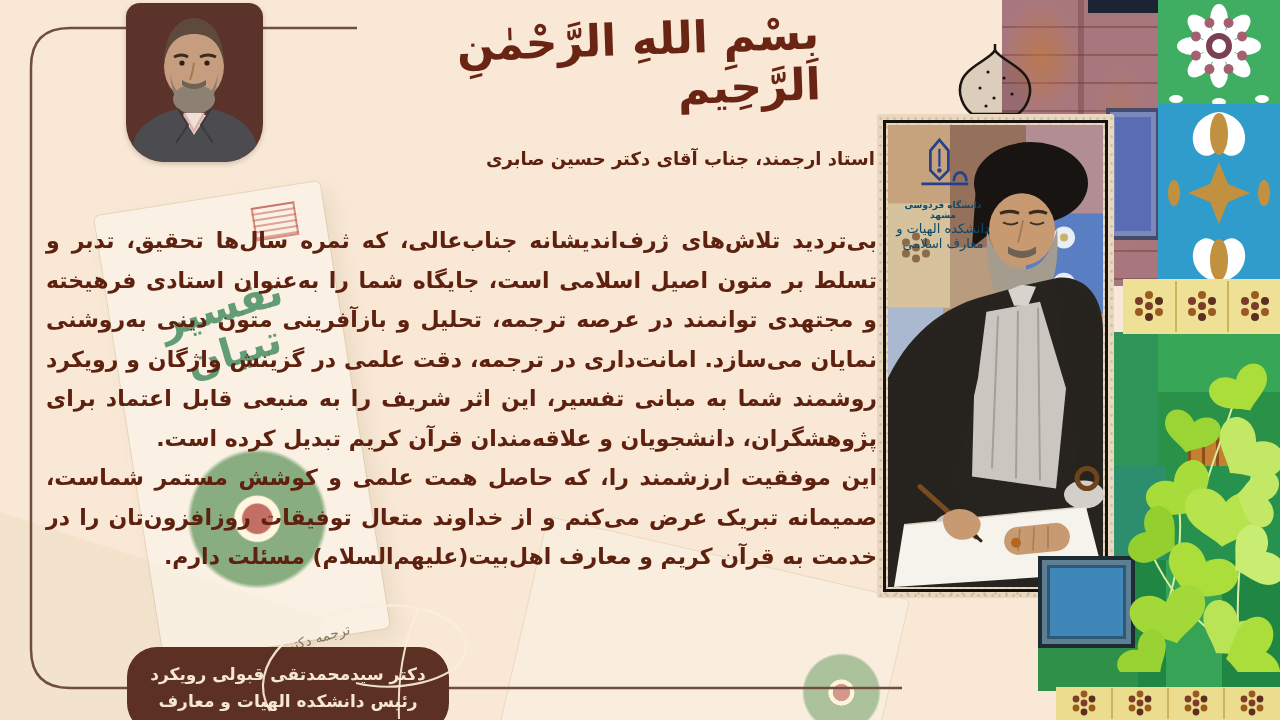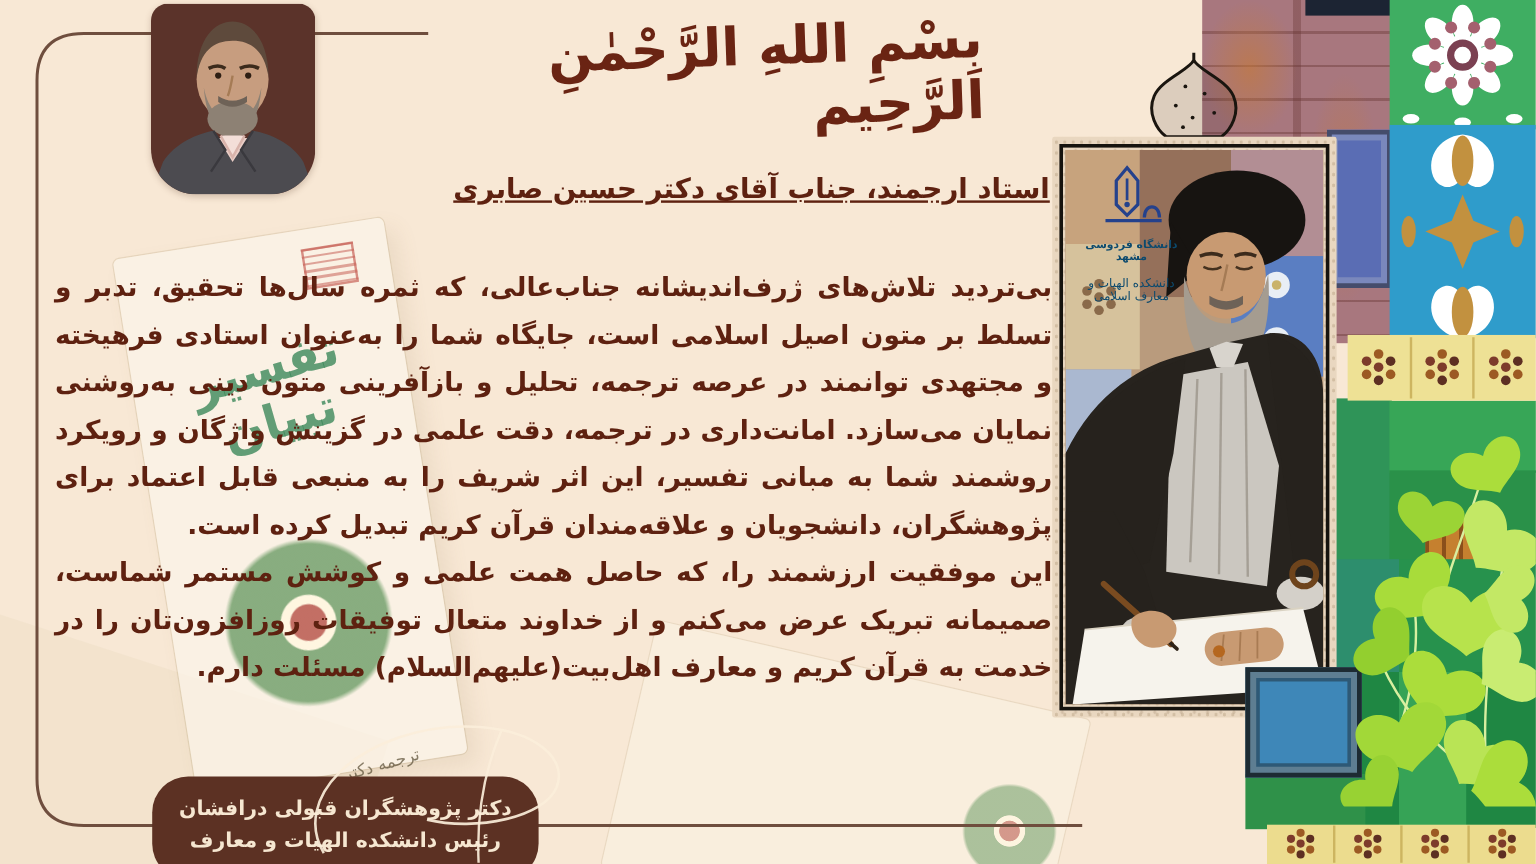--- a/index.html
+++ b/index.html
@@ -35,21 +35,21 @@
   .borderline{left:0;top:0;z-index:2;pointer-events:none;}
   
   .photo1{left:126px;top:3px;width:137px;height:159px;border-radius:14px 14px 38px 38px;
     overflow:hidden;z-index:3;box-shadow:0 2px 5px rgba(90,60,40,.25);}
   
   .bismillah{left:320px;top:16px;width:500px;height:102px;z-index:3;
     display:flex;align-items:center;justify-content:center;
     font-size:44px;font-weight:bold;color:#6a2413;transform:rotate(-2deg);}
   
   .heading{right:405px;top:139px;width:520px;z-index:3;text-align:right;
-    font-weight:bold;font-size:23px;line-height:39px;color:#5e2110;text-decoration:underline;}
+    font-weight:bold;font-size:18px;line-height:39px;color:#5e2110;}
   
   .body-text{right:403px;left:46px;top:221px;z-index:3;color:#5e2110;
     font-size:22px;font-weight:bold;line-height:39.5px;text-align:justify;}
   .body-text p{margin:0;}
   
   .sigbox{left:127px;top:647px;width:322px;height:86px;background:#5c3123;z-index:5;
     border-radius:30px;color:#f6e7d1;text-align:center;font-weight:bold;font-size:17px;
     line-height:27px;padding-top:14px;box-sizing:border-box;}
   .scribble{left:235px;top:593px;z-index:6;pointer-events:none;}
   
@@ -75,21 +75,21 @@
   
   .frame{left:877px;top:114px;width:237px;height:484px;background:#e9d7c0;z-index:3;border-radius:2px;}
   .frame::before{content:"";position:absolute;inset:0;border-radius:2px;
     background-image:radial-gradient(rgba(120,90,50,.5) 1px,transparent 1.4px),
       radial-gradient(rgba(90,60,30,.4) 1px,transparent 1.5px);
     background-size:7px 9px,11px 13px;background-position:0 0,3px 5px;opacity:.4;}
   .frame-border{position:absolute;inset:6px;border:3px solid #16130e;}
   .frame-photo{position:absolute;inset:11px;overflow:hidden;background:#b99b7d;}
   .logo{left:893px;top:136px;width:100px;z-index:4;text-align:center;color:#0c4a6e;}
   .logo .l1{font-size:9px;font-weight:bold;margin-top:2px;}
-  .logo .l2{font-size:10px;margin-top:11px;text-align:center;}
+  .logo .l2{font-size:13px;margin-top:1px;text-align:center;}
   .dome{left:928px;top:42px;z-index:2;}
   .plant{left:1116px;top:350px;z-index:5;}
 </style>
 </head>
 <body>
 
 <div class="canvas">
 
   <div class="abs page-edge"></div>
 
@@ -134,21 +134,21 @@
   <div class="abs heading">
     <div>استاد ارجمند، جناب آقای دکتر حسین صابری</div>
   </div>
 
   <div class="abs body-text">
     <p>بی‌تردید تلاش‌های ژرف‌اندیشانه جناب‌عالی، که ثمره سال‌ها تحقیق، تدبر و تسلط بر متون اصیل اسلامی است، جایگاه شما را به‌عنوان استادی فرهیخته و مجتهدی توانمند در عرصه ترجمه، تحلیل و بازآفرینی متون دینی به‌روشنی نمایان می‌سازد. امانت‌داری در ترجمه، دقت علمی در گزینش واژگان و رویکرد روشمند شما به مبانی تفسیر، این اثر شریف را به منبعی قابل اعتماد برای پژوهشگران، دانشجویان و علاقه‌مندان قرآن کریم تبدیل کرده است.</p>
     <p>این موفقیت ارزشمند را، که حاصل همت علمی و کوشش مستمر شماست، صمیمانه تبریک عرض می‌کنم و از خداوند متعال توفیقات روزافزون‌تان را در خدمت به قرآن کریم و معارف اهل‌بیت(علیهم‌السلام) مسئلت دارم.</p>
   </div>
 
   <div class="abs sigbox">
-    <div>دکتر پژوهشگران قبولی درافشان</div>
+    <div>دکتر سیدمحمدتقی قبولی رویکرد</div>
     <div>رئیس دانشکده الهیات و معارف اسلامی شهید مطهری</div>
   </div>
   <svg class="abs scribble" width="270" height="130" viewBox="0 0 270 130">
     <path d="M35 118 C8 72 62 20 138 13 C203 8 240 36 229 63 C219 88 162 100 121 90" fill="none" stroke="#fbeeda" stroke-width="2.2" opacity=".92"></path>
     <path d="M183 16 C170 46 162 82 164 126" fill="none" stroke="#fbeeda" stroke-width="2" opacity=".92"></path>
   </svg>
 
   <div class="abs mauve-col"></div>
   <div class="abs darkband"></div>
 

